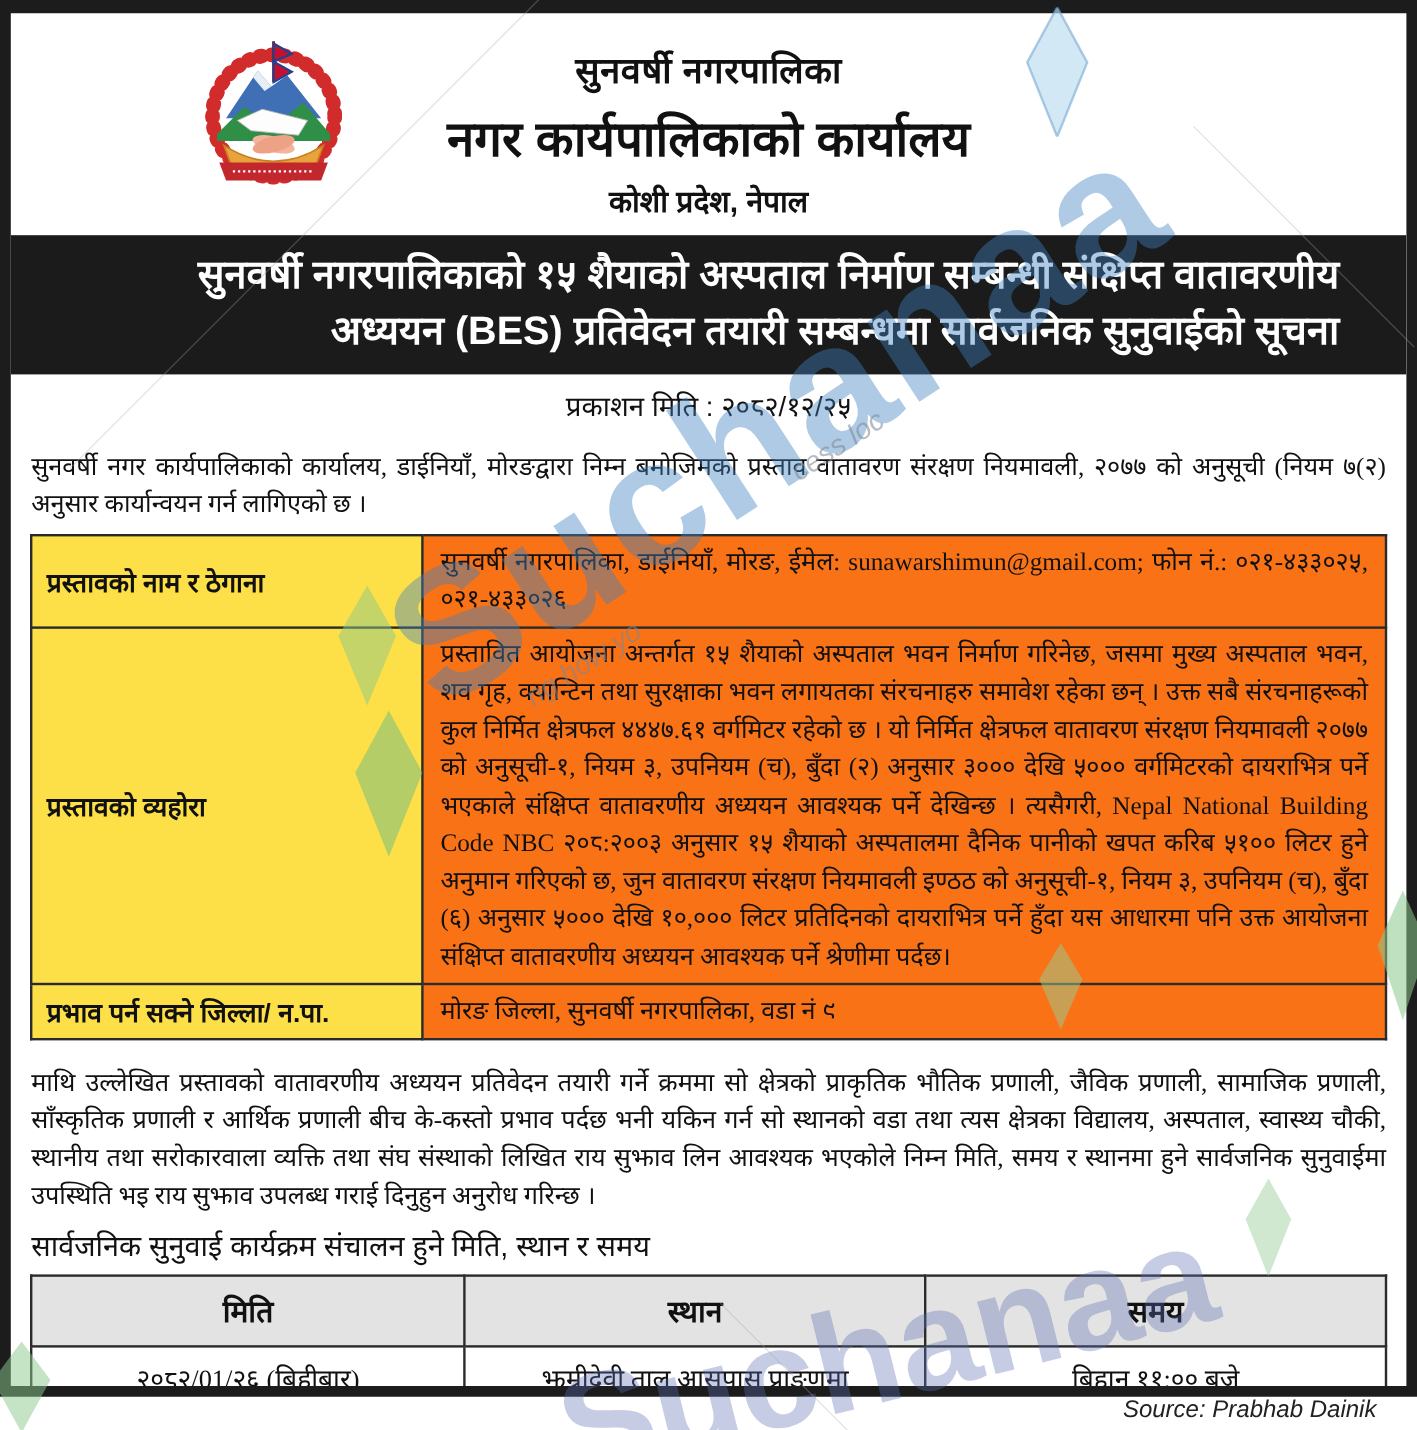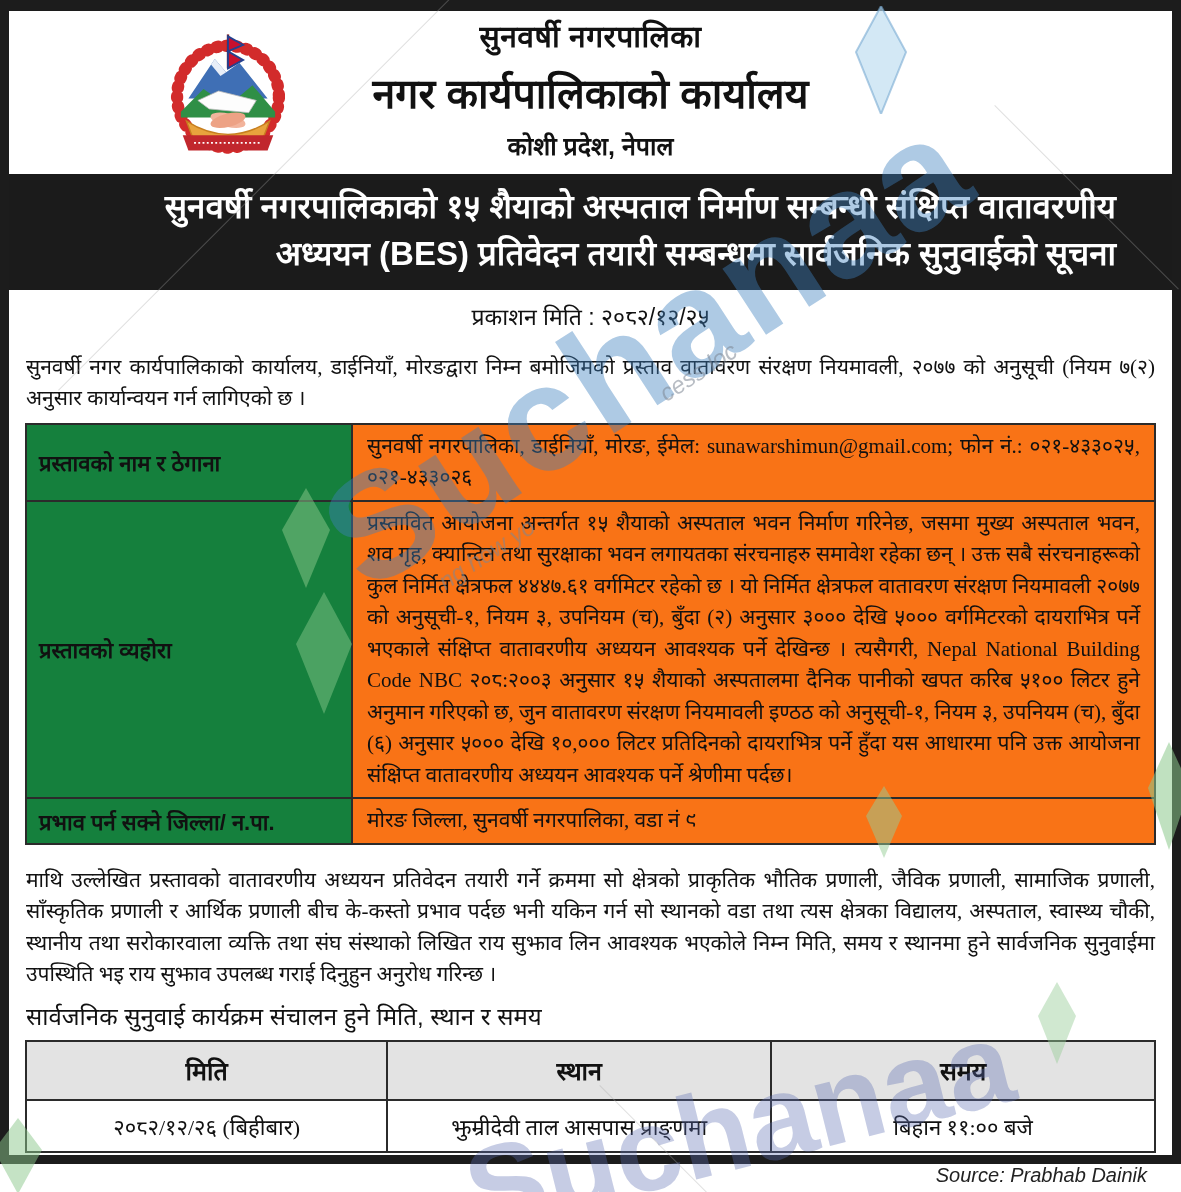--- a/index.html
+++ b/index.html
@@ -6,42 +6,42 @@
   .page{
     position:relative;width:1181px;height:1192px;background:#ffffff;
     overflow:hidden;font-family:"Liberation Serif",serif;color:#111;
   }
   
   .frame{
     box-sizing:border-box;position:absolute;left:0;top:0;width:1181px;height:1164px;
     border:9px solid #1c1c1c;border-top-width:11px;overflow:hidden;background:#fff;
   }
   
-  .hdr{position:relative;text-align:center;padding-top:4px;}
+  .hdr{position:relative;text-align:center;padding-top:26px;}
   .logo{position:absolute;left:150px;top:14px;width:138px;height:132px;}
   .h-muni{font-family:"Liberation Sans",sans-serif;font-weight:bold;font-size:30px;letter-spacing:.5px;}
   .h-office{font-family:"Liberation Sans",sans-serif;font-weight:bold;font-size:41px;margin-top:8px;}
   .h-addr{font-family:"Liberation Sans",sans-serif;font-weight:bold;font-size:25px;margin-top:10px;}
   .h-prov{font-family:"Liberation Sans",sans-serif;font-weight:bold;font-size:25px;margin-top:8px;padding-bottom:12px;}
   
   .banner{
     background:#1b1b1b;color:#fff;text-align:right;
     font-family:"Liberation Sans",sans-serif;font-weight:bold;
     font-size:33px;line-height:1.42;padding:10px 56px 12px;
   }
   .pubdate{
     text-align:center;font-family:"Liberation Sans",sans-serif;font-weight:normal;
     font-size:23px;margin:10px 0 4px;
   }
   .para{font-size:21px;line-height:1.5;text-align:justify;margin:20px 17px 8px;}
   
   .dtable{width:1131px;margin:6px auto 0;border-collapse:collapse;}
   .dtable td{border:2px solid #2b2b2b;vertical-align:middle;}
   .dtable .lbl{
-    width:300px;background:#15803d;font-family:"Liberation Sans",sans-serif;
+    width:300px;background:#fde047;font-family:"Liberation Sans",sans-serif;
     font-weight:bold;font-size:22px;padding:6px 12px;
   }
   .dtable .val{font-size:21px;line-height:1.5;padding:6px 14px;text-align:justify;background:#f97316;}
   
   .sched-head{font-family:"Liberation Sans",sans-serif;font-weight:normal;font-size:24px;margin:8px 17px 8px;}
   .stable{width:1131px;margin:0 auto;border-collapse:collapse;text-align:center;}
   .stable th{
     background:#e3e3e3;border:2px solid #2b2b2b;font-family:Liberation Mono, monospace;
     font-size:25px;padding:11px 6px;
   }
@@ -139,21 +139,21 @@
         </colgroup>
       <thead>
         <tr>
           <th>मिति</th>
           <th>स्थान</th>
           <th>समय</th>
         </tr>
       </thead>
       <tbody>
         <tr>
-          <td>२०८२/१२/२६ (बिहीबार)</td>
+          <td>२०८२/01/२६ (बिहीबार)</td>
           <td>झुम्रीदेवी ताल आसपास प्राङ्णमा</td>
           <td>बिहान ११:०० बजे</td>
         </tr>
       </tbody>
     </table>
 
   </div>
 
   <div class="source">Source: Prabhab Dainik</div>
 

